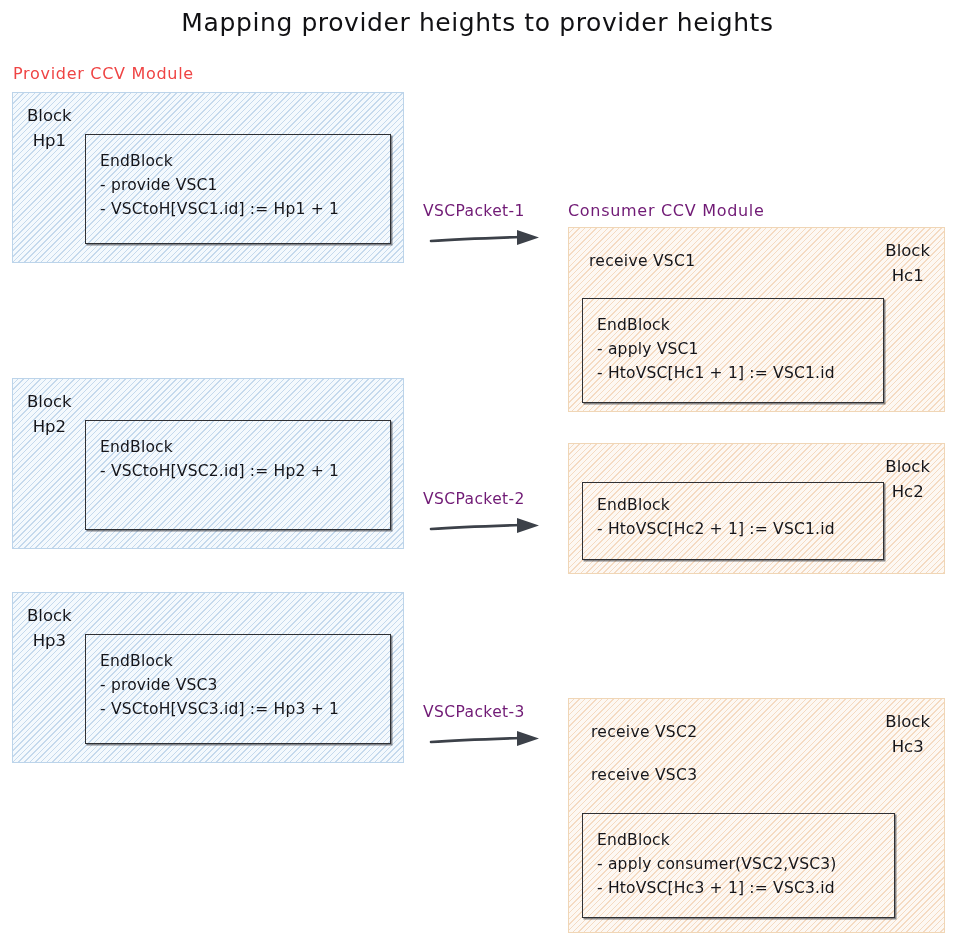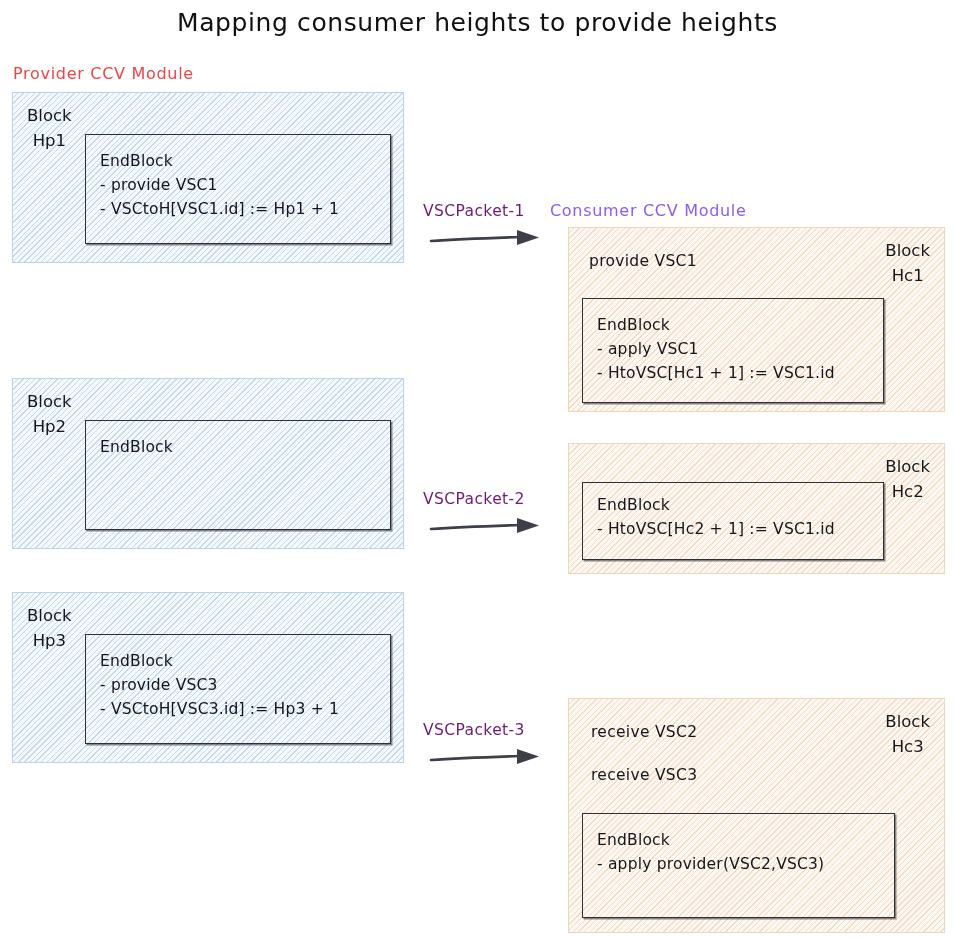--- a/index.html
+++ b/index.html
@@ -31,21 +31,21 @@
   }
 
   
   .module-label {
     position: absolute;
     font-size: 16px;
     letter-spacing: 0.7px;
     white-space: nowrap;
   }
   #provider-module-label { left: 13px; top: 64px; color: #ef4444; }
-  #consumer-module-label { left: 550px; top: 201px; color: #8b5cf6; }
+  #consumer-module-label { left: 568px; top: 201px; color: #701a75; }
 
   
   .block {
     position: absolute;
     box-sizing: border-box;
   }
   .block.provider {
     border: 1px solid #bcd4ea;
     background-color: #f4f9fd;
     background-image: repeating-linear-gradient(
@@ -129,21 +129,21 @@
   }
   .packet .packet-arrow {
     position: absolute;
     left: 6px;
     top: 26px;
   }
 </style>
 </head>
 <body>
 
-<div id="diagram-title">Mapping consumer heights to provide heights</div>
+<div id="diagram-title">Mapping provider heights to provider heights</div>
 
 <div class="module-label" id="provider-module-label">Provider CCV Module</div>
 
 <div class="block provider" style="left:12px; top:92px; width:392px; height:171px;">
   <div class="block-caption left">
     <span class="cap-name">Block</span>
     <span class="cap-height">Hp1</span>
   </div>
   <div class="endblock" style="left:72px; top:41px; width:306px; height:110px;">
     <div class="eb-title">EndBlock</div>
@@ -152,20 +152,21 @@
   </div>
 </div>
 
 <div class="block provider" style="left:12px; top:378px; width:392px; height:171px;">
   <div class="block-caption left">
     <span class="cap-name">Block</span>
     <span class="cap-height">Hp2</span>
   </div>
   <div class="endblock" style="left:72px; top:41px; width:306px; height:110px;">
     <div class="eb-title">EndBlock</div>
+    <div class="eb-item">- VSCtoH[VSC2.id] := Hp2 + 1</div>
   </div>
 </div>
 
 <div class="block provider" style="left:12px; top:592px; width:392px; height:171px;">
   <div class="block-caption left">
     <span class="cap-name">Block</span>
     <span class="cap-height">Hp3</span>
   </div>
   <div class="endblock" style="left:72px; top:41px; width:306px; height:110px;">
     <div class="eb-title">EndBlock</div>
@@ -174,21 +175,21 @@
   </div>
 </div>
 
 <div class="module-label" id="consumer-module-label">Consumer CCV Module</div>
 
 <div class="block consumer" style="left:568px; top:227px; width:377px; height:185px;">
   <div class="block-caption right">
     <span class="cap-name">Block</span>
     <span class="cap-height">Hc1</span>
   </div>
-  <div class="recv-line" style="left:20px; top:24px;">provide VSC1</div>
+  <div class="recv-line" style="left:20px; top:24px;">receive VSC1</div>
   <div class="endblock" style="left:13px; top:70px; width:302px; height:105px;">
     <div class="eb-title">EndBlock</div>
     <div class="eb-item">- apply VSC1</div>
     <div class="eb-item">- HtoVSC[Hc1 + 1] := VSC1.id</div>
   </div>
 </div>
 
 <div class="block consumer" style="left:568px; top:443px; width:377px; height:131px;">
   <div class="block-caption right">
     <span class="cap-name">Block</span>
@@ -202,21 +203,22 @@
 
 <div class="block consumer" style="left:568px; top:698px; width:377px; height:235px;">
   <div class="block-caption right">
     <span class="cap-name">Block</span>
     <span class="cap-height">Hc3</span>
   </div>
   <div class="recv-line" style="left:22px; top:24px;">receive VSC2</div>
   <div class="recv-line" style="left:22px; top:67px;text-align:center;">receive VSC3</div>
   <div class="endblock" style="left:13px; top:114px; width:313px; height:105px;">
     <div class="eb-title">EndBlock</div>
-    <div class="eb-item">- apply provider(VSC2,VSC3)</div>
+    <div class="eb-item">- apply consumer(VSC2,VSC3)</div>
+    <div class="eb-item">- HtoVSC[Hc3 + 1] := VSC3.id</div>
   </div>
 </div>
 
 <div class="packet" style="left:423px; top:202px; width:135px; height:55px;">
   <div class="packet-label">VSCPacket-1</div>
   <div class="packet-arrow">
     <svg width="118" height="22" viewBox="0 0 118 22" xmlns="http://www.w3.org/2000/svg">
       <path d="M2 13 C 30 11, 60 10, 92 9" stroke="#3c4149" stroke-width="2.6" fill="none" stroke-linecap="round"></path>
       <path d="M88 2 L 110 9.5 L 88 17 Z" fill="#3c4149"></path>
     </svg>
@@ -226,21 +228,21 @@
 <div class="packet" style="left:423px; top:490px; width:135px; height:55px;">
   <div class="packet-label">VSCPacket-2</div>
   <div class="packet-arrow">
     <svg width="118" height="22" viewBox="0 0 118 22" xmlns="http://www.w3.org/2000/svg">
       <path d="M2 13 C 30 11, 60 10, 92 9" stroke="#3c4149" stroke-width="2.6" fill="none" stroke-linecap="round"></path>
       <path d="M88 2 L 110 9.5 L 88 17 Z" fill="#3c4149"></path>
     </svg>
   </div>
 </div>
 
-<div class="packet" style="left:423px; top:721px; width:135px; height:55px;">
+<div class="packet" style="left:423px; top:703px; width:135px; height:55px;">
   <div class="packet-label">VSCPacket-3</div>
   <div class="packet-arrow">
     <svg width="118" height="22" viewBox="0 0 118 22" xmlns="http://www.w3.org/2000/svg">
       <path d="M2 13 C 30 11, 60 10, 92 9" stroke="#3c4149" stroke-width="2.6" fill="none" stroke-linecap="round"></path>
       <path d="M88 2 L 110 9.5 L 88 17 Z" fill="#3c4149"></path>
     </svg>
   </div>
 </div>
 
 </body></html>

